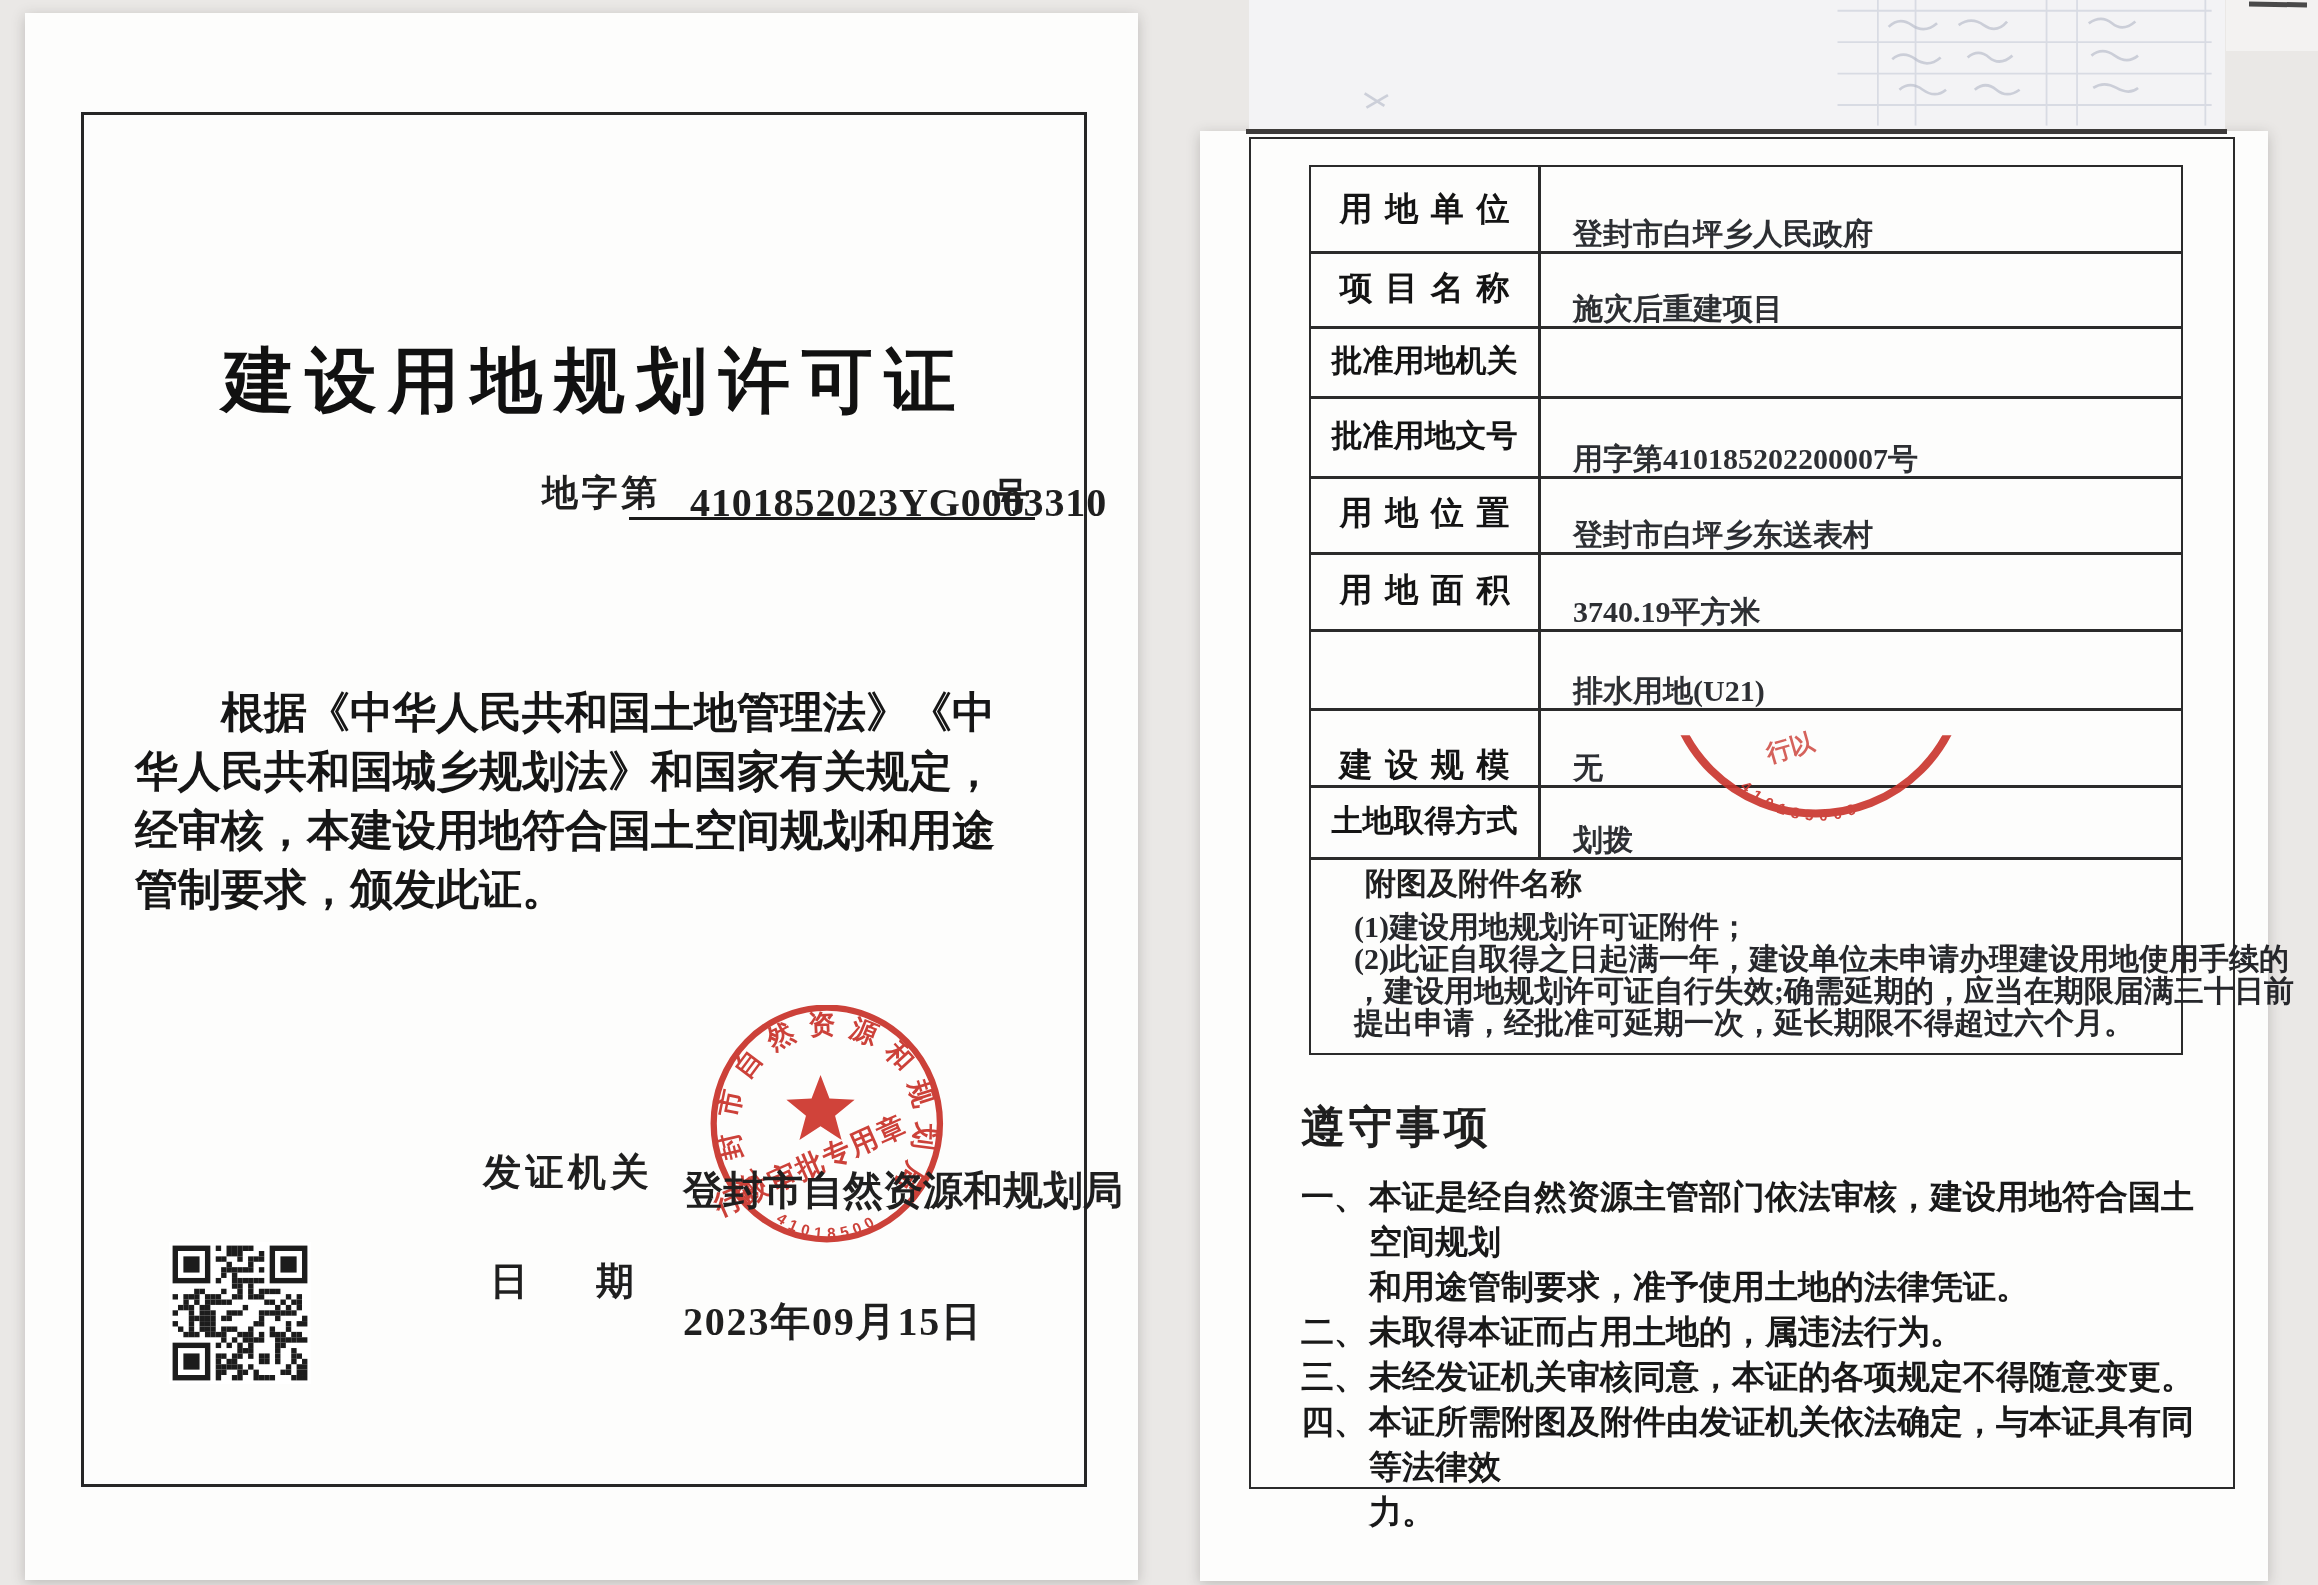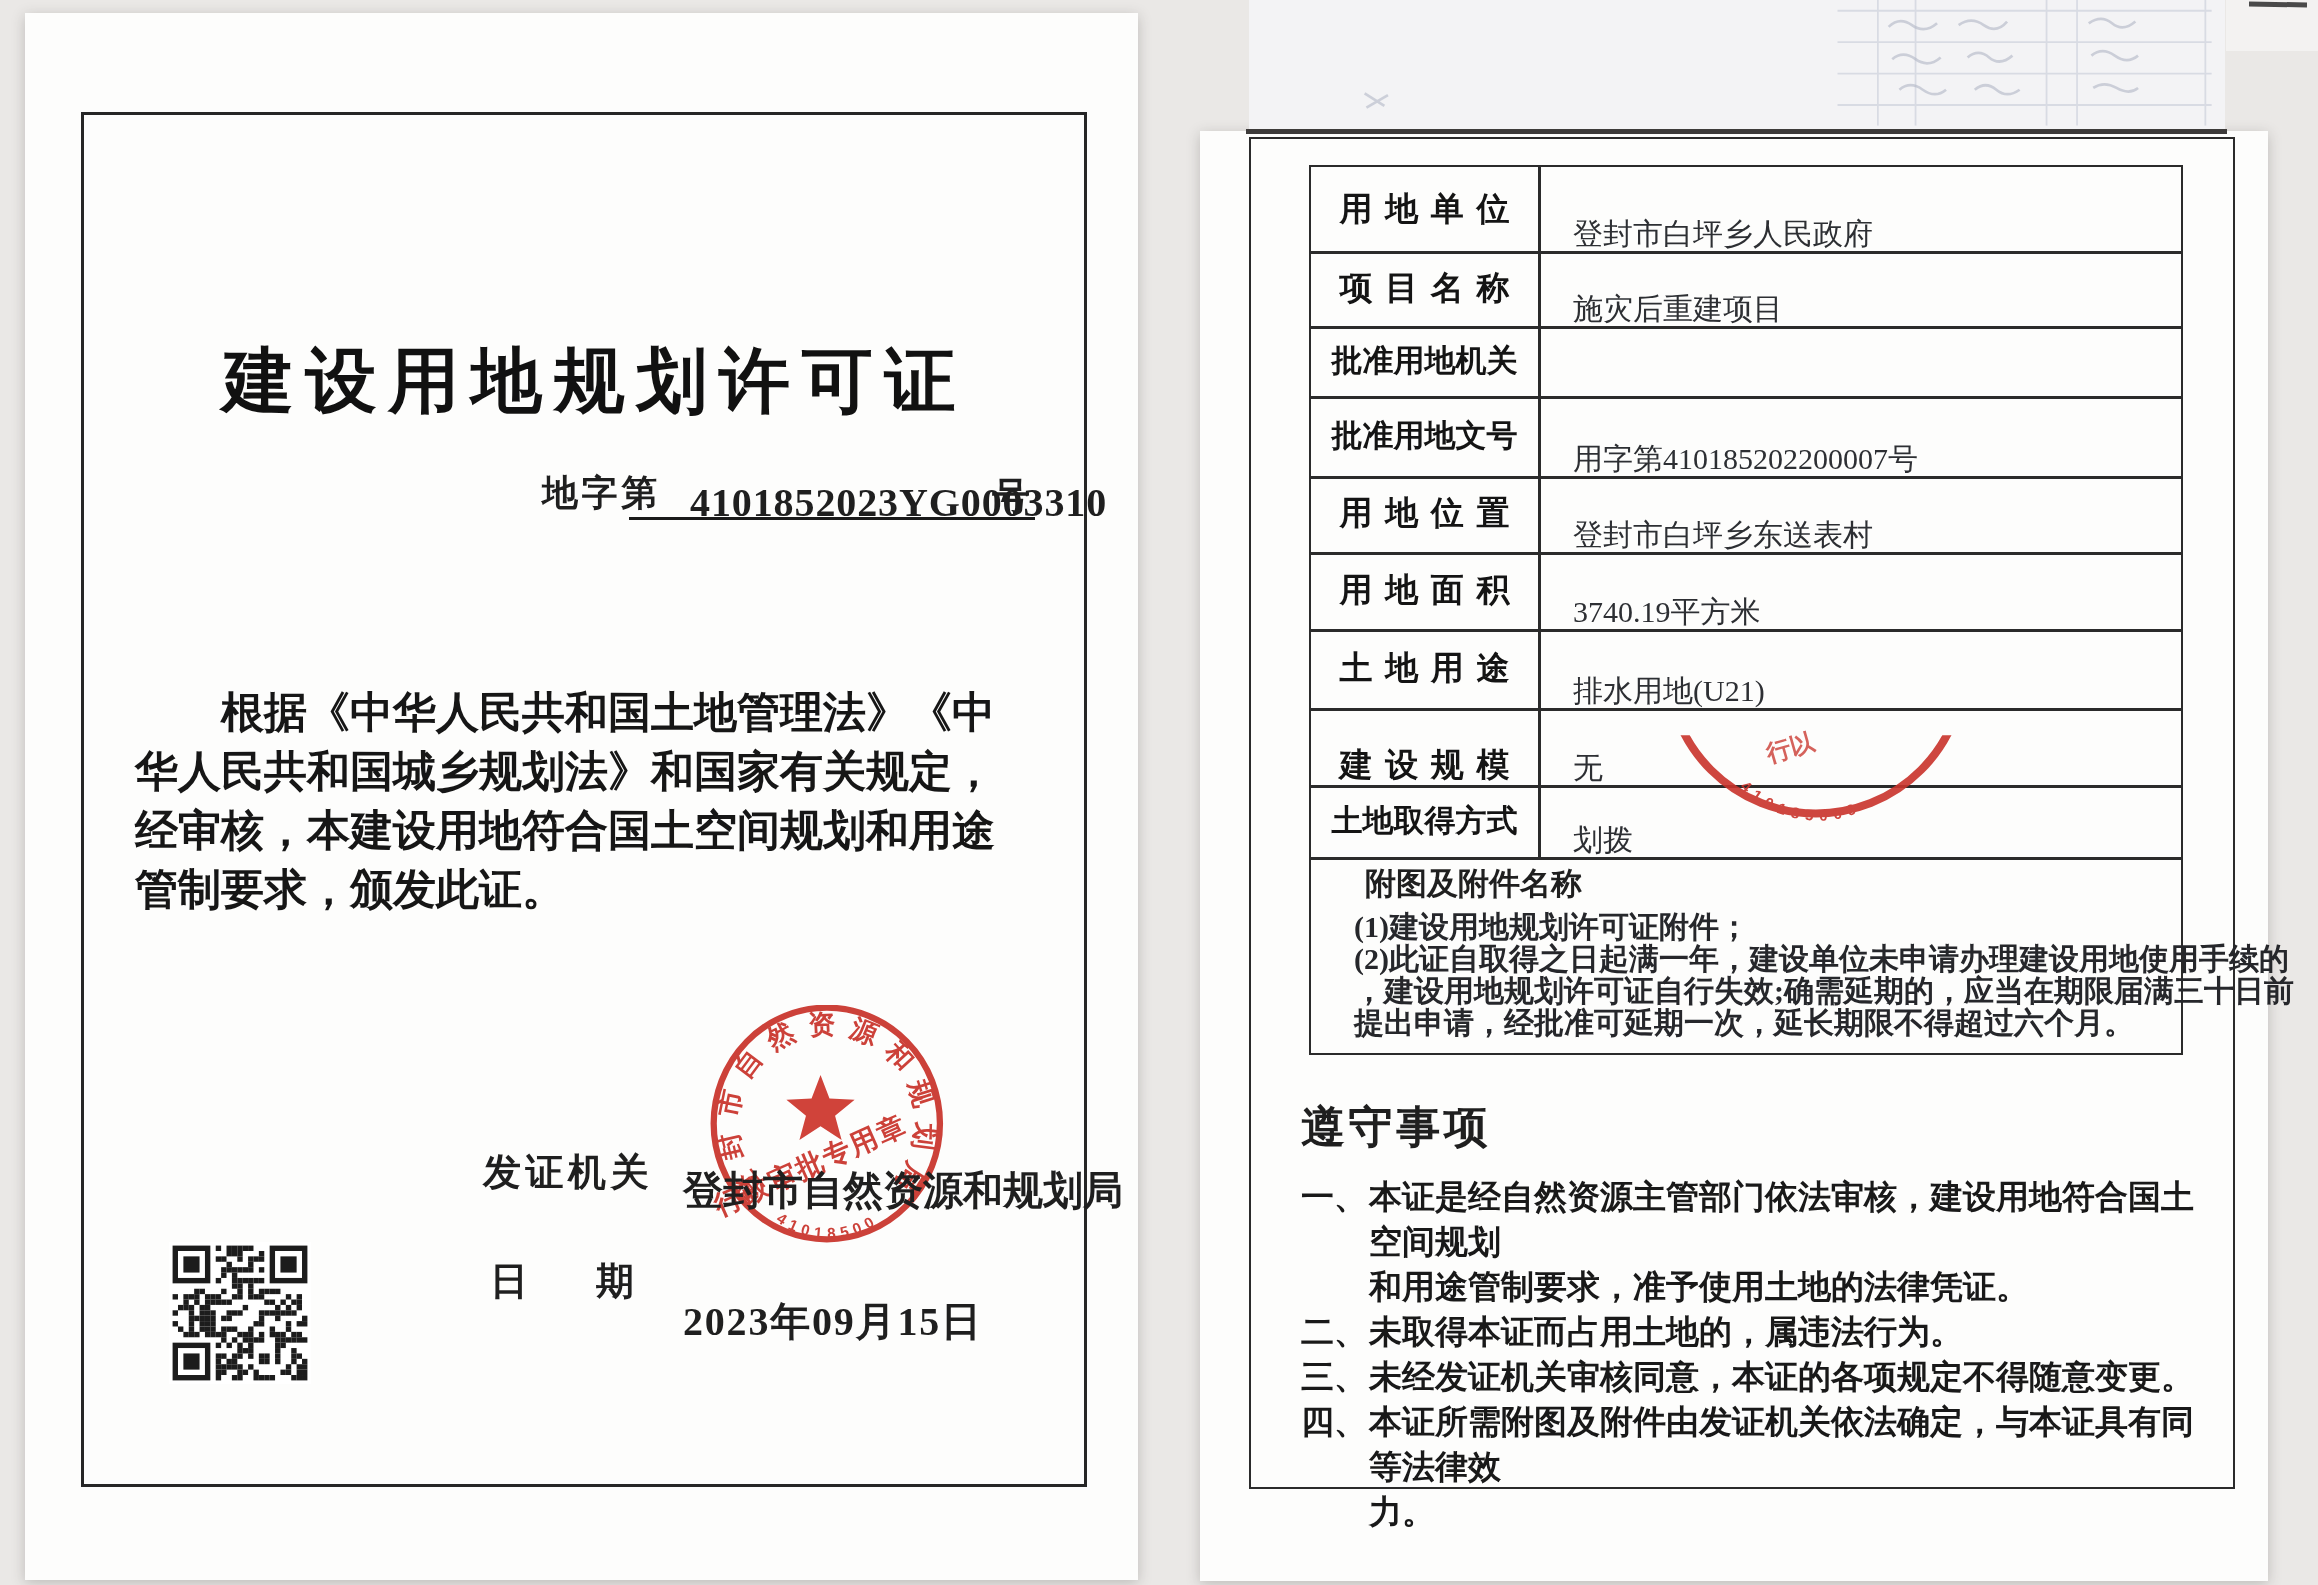--- a/index.html
+++ b/index.html
@@ -31,21 +31,21 @@
   .corner-paper{position:absolute;left:2226px;top:0;width:93px;height:51px;background:#f3f2f1;}
   .corner-dash{position:absolute;left:2249px;top:1.8px;width:58px;height:5.4px;background:#4a4a4a;transform:rotate(.8deg);}
   .rp-border{position:absolute;left:1249px;top:137px;width:982px;height:1348px;border:2.7px solid #2b2b2b;}
   .cert-table{position:absolute;left:1309px;top:165px;width:870px;height:886px;border:2.7px solid #2b2b2b;}
   .hline{position:absolute;left:0;right:0;height:2.7px;background:#2b2b2b;}
   .vline{position:absolute;left:227px;top:0;width:2.7px;height:693px;background:#2b2b2b;}
   .lbl{position:absolute;left:0;width:227px;display:flex;align-items:center;justify-content:center;
        font-size:33px;font-weight:700;color:#141414;}
   .lbl.sp span{letter-spacing:12.6px;margin-right:-12.6px;}
   .lbl.ns{font-size:31px;}
-  .val{position:absolute;left:262px;font-family:"Liberation Serif",serif;font-size:30px;font-weight:400;
+  .val{position:absolute;left:262px;font-family:"Liberation Serif",serif;font-size:30px;font-weight:700;
        line-height:36px;color:#2d2f33;white-space:nowrap;}
   .attach-label{position:absolute;left:54px;top:696px;font-size:31px;font-weight:700;}
   .attach-text{position:absolute;left:43px;top:744px;width:818px;font-family:"Liberation Serif",serif;
        font-size:30px;font-weight:600;line-height:32px;color:#26272b;white-space:nowrap;}
   .comp-title{position:absolute;left:1301px;top:1098px;font-size:44px;font-weight:900;letter-spacing:3.6px;}
   .comp-items{position:absolute;left:1301px;top:1174px;width:908px;font-size:33px;font-weight:700;line-height:45px;color:#191919;}
   .comp-item{position:relative;padding-left:68px;}
   .comp-item .marker{position:absolute;left:0;top:0;}
   .pseal-svg{position:absolute;left:1672px;top:620px;opacity:.9;z-index:2;}
 </style>
@@ -377,23 +377,20 @@
       </div>
     <div class="lbl ns" style="top:229px;height:80px">
         <span>批准用地文号</span>
       </div>
     <div class="lbl sp" style="top:309px;height:75px">
         <span>用地位置</span>
       </div>
     <div class="lbl sp" style="top:385px;height:77px">
         <span>用地面积</span>
       </div>
-    <div class="lbl sp" style="top:462px;height:79px">
-        <span>土地用途</span>
-      </div>
     <div class="lbl sp" style="top:560px;height:77px">
         <span>建设规模</span>
       </div>
     <div class="lbl ns" style="top:618px;height:72px">
         <span>土地取得方式</span>
       </div>
 
     <div class="val" style="top:49px">登封市白坪乡人民政府</div>
     <div class="val" style="top:124px">
       <div>施灾后重建项目</div>

